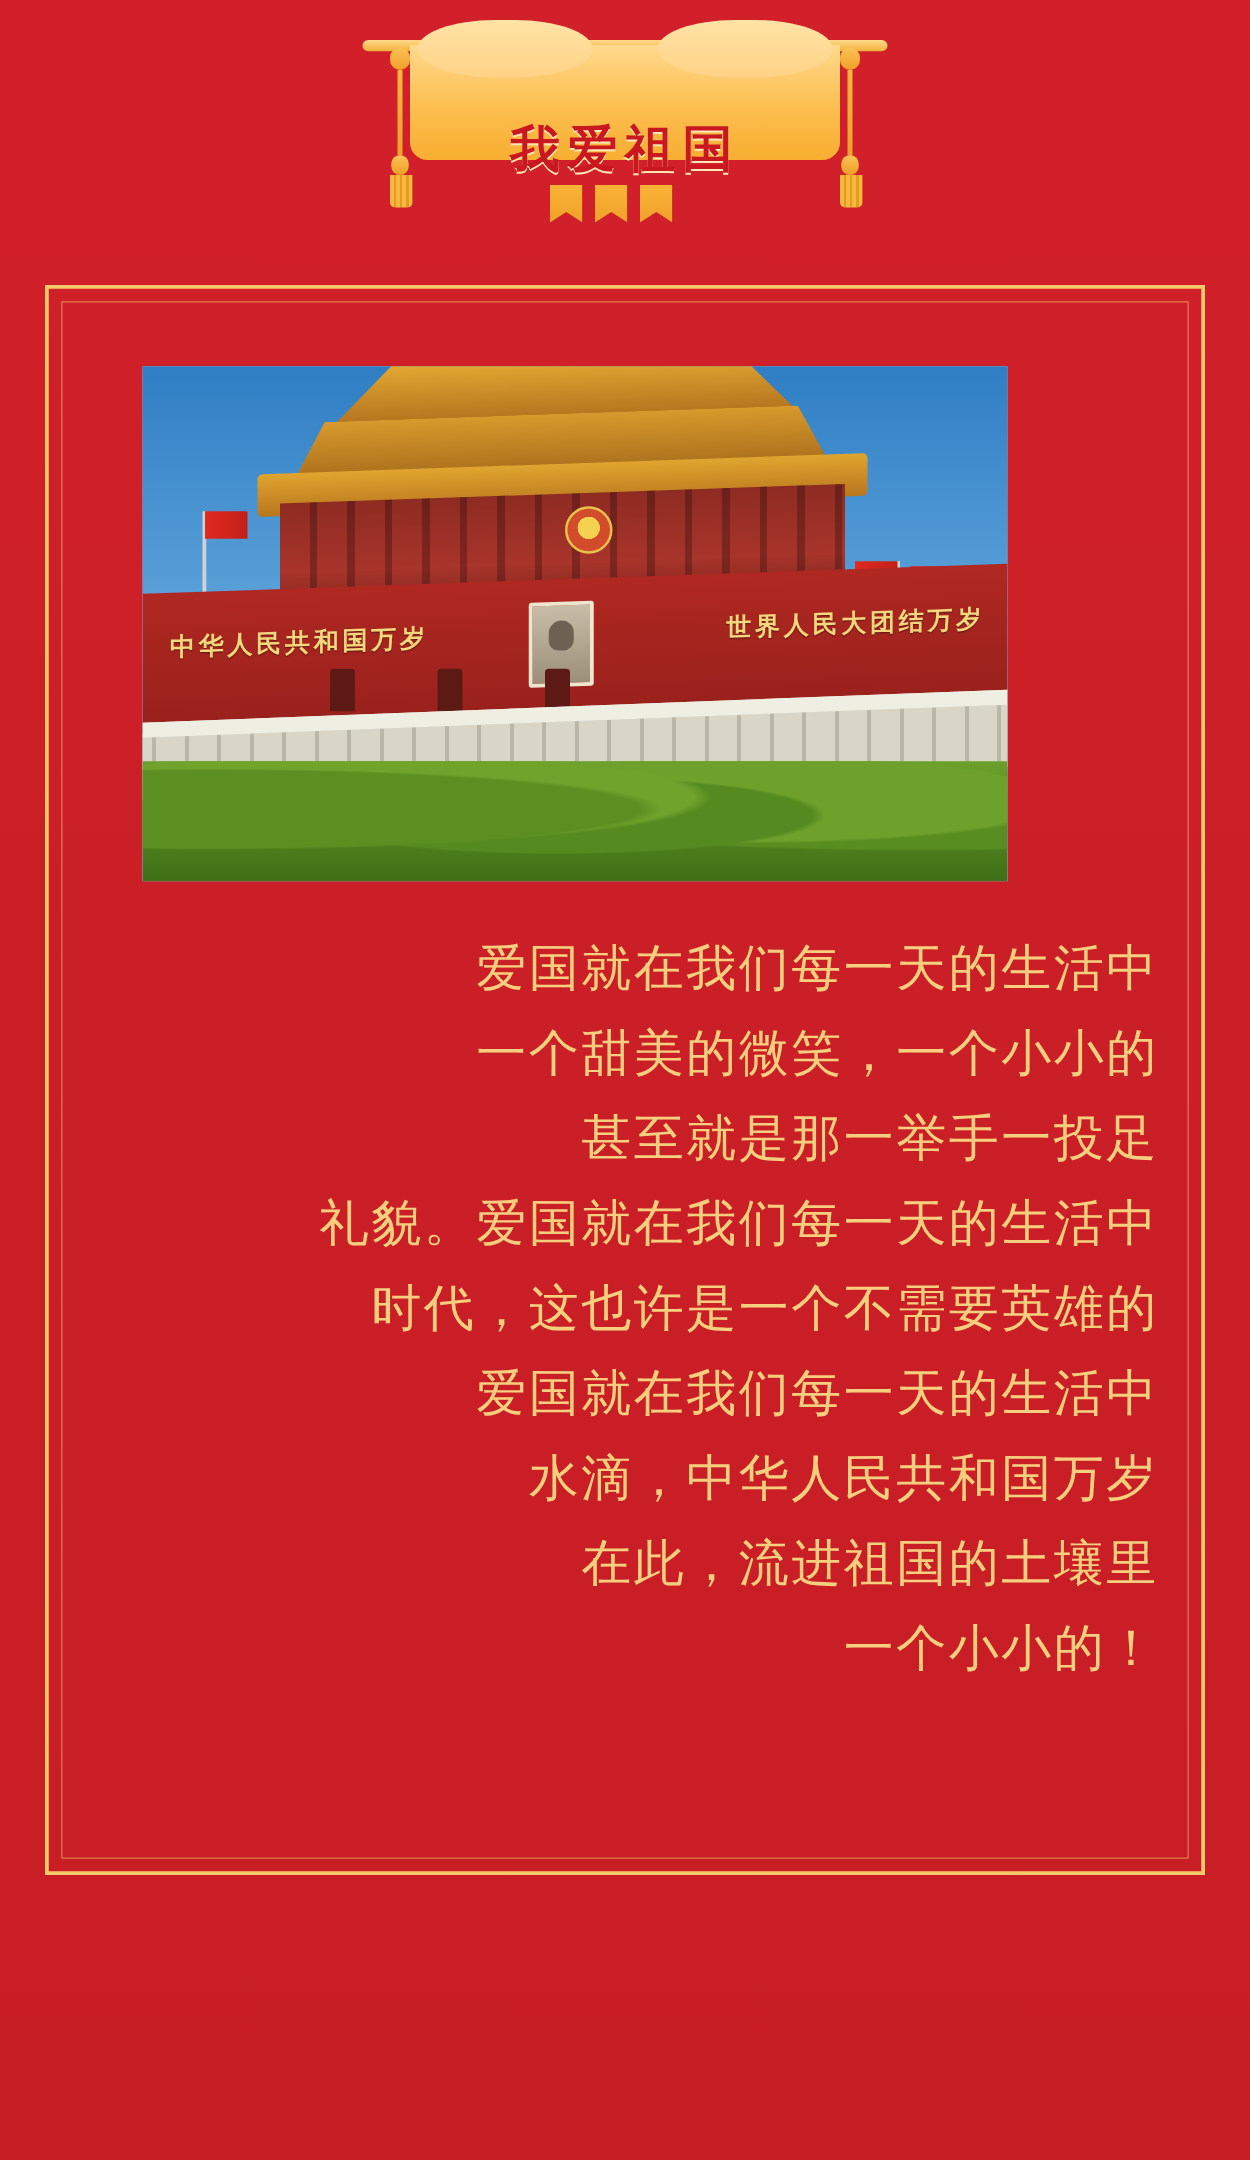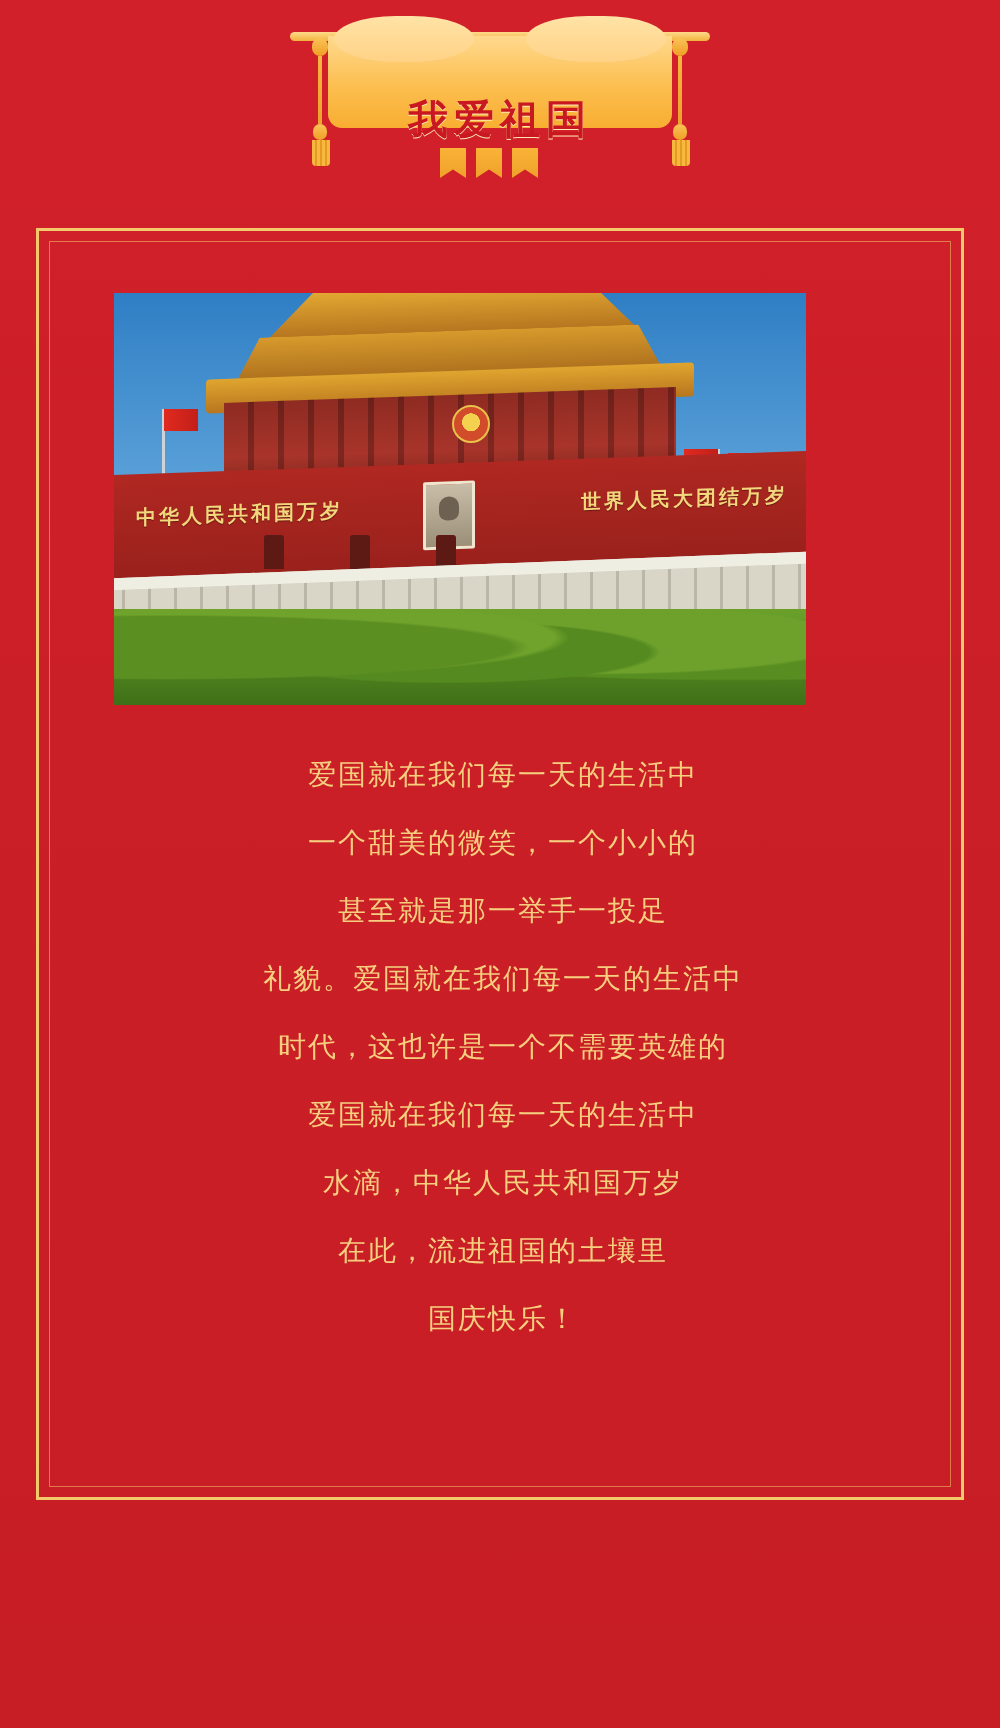--- a/index.html
+++ b/index.html
@@ -273,24 +273,25 @@
   
   .poem {
     position: absolute;
     top: 510px;
     left: 40px;
     width: 848px;
     text-align: center;
   }
   .poem .line {
     color: #f6cf7e;
-    font-size: 28px;
+    font-size: 40px;
     line-height: 68px;
     letter-spacing: 2px;
     white-space: nowrap;
+    text-align: right;
   }
 </style>
 </head>
 <body>
 
 <div class="poster">
 
   <div class="banner-wrap">
     <div class="banner">
       <div class="banner-rod"></div>
@@ -361,16 +362,16 @@
 
     <div class="poem">
       <div class="line">爱国就在我们每一天的生活中</div>
       <div class="line">一个甜美的微笑，一个小小的</div>
       <div class="line">甚至就是那一举手一投足</div>
       <div class="line">礼貌。爱国就在我们每一天的生活中</div>
       <div class="line">时代，这也许是一个不需要英雄的</div>
       <div class="line">爱国就在我们每一天的生活中</div>
       <div class="line">水滴，中华人民共和国万岁</div>
       <div class="line">在此，流进祖国的土壤里</div>
-      <div class="line">国庆快乐！</div>
+      <div class="line">一个小小的！</div>
     </div>
   </div>
 </div>
 
 </body></html>

